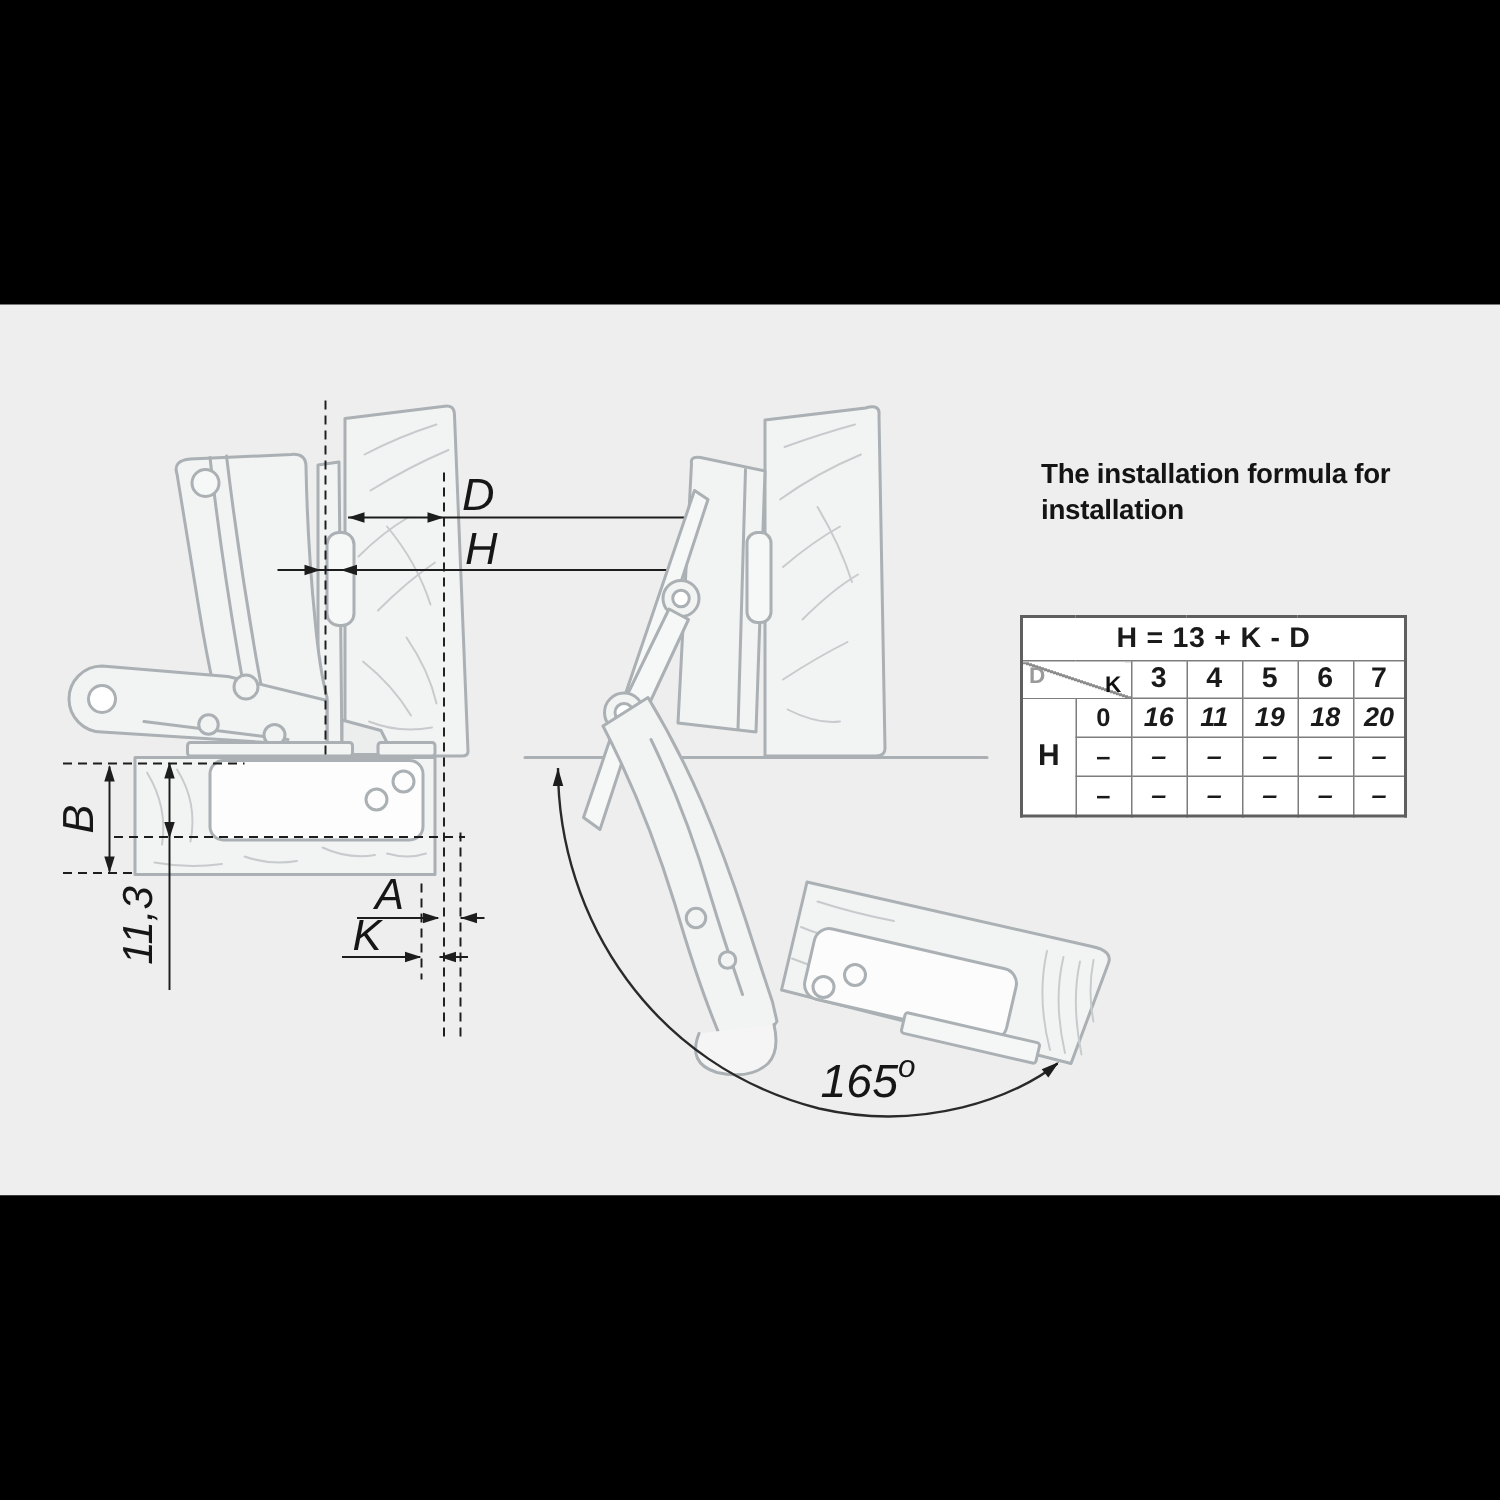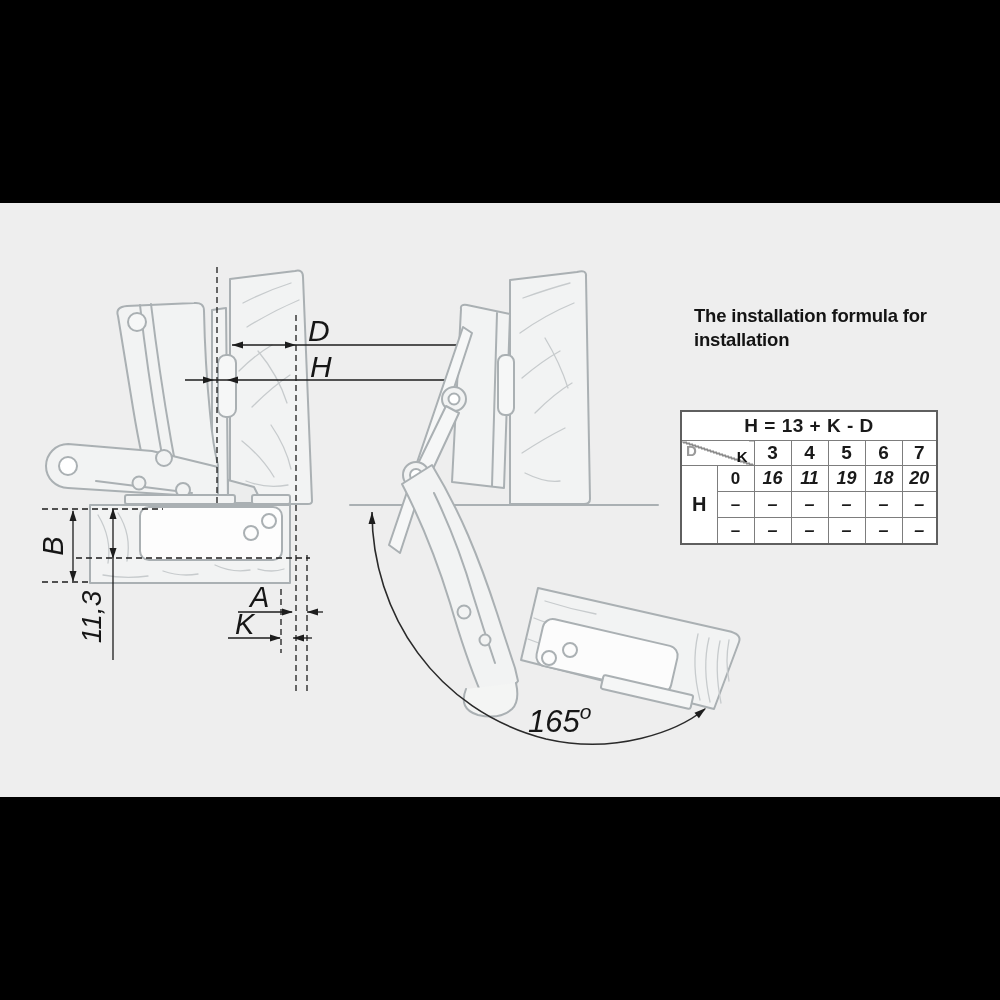--- a/index.html
+++ b/index.html
@@ -11,21 +11,21 @@
   #content{position:absolute;left:0;top:203px;width:1000px;height:594px;background:#eeeeee;}
   #art{position:absolute;left:0;top:0;}
   .dim{position:absolute;color:#161616;font-style:italic;font-weight:400;white-space:nowrap;}
   #dim-d{left:308px;top:111px;font-size:30px;}
   #dim-h{left:310px;top:147px;font-size:30px;}
   #dim-a{left:250px;top:378px;font-size:29px;}
   #dim-k{left:235px;top:405px;font-size:29px;}
   .dim-rot{position:absolute;color:#161616;font-style:italic;text-align:center;}
   #dim-b{left:33px;top:327px;width:40px;height:32px;line-height:32px;font-size:29px;transform:rotate(-90deg);}
   #dim-113{left:57px;top:395px;width:70px;height:38px;line-height:38px;font-size:28px;transform:rotate(-90deg);}
-  #angle-label{left:528px;top:499px;font-size:31px;}
+  #angle-label{left:547px;top:499px;font-size:31px;}
   #angle-label sup{font-size:21px;position:relative;top:-2px;font-style:italic;}
   #heading{position:absolute;left:694px;top:101px;color:#141414;font-weight:bold;
            font-size:18.5px;line-height:23.5px;letter-spacing:-0.2px;white-space:nowrap;}
   #formula-table{position:absolute;left:680px;top:207px;border-collapse:collapse;background:#fff;
                  table-layout:fixed;width:256px;border:2px solid #5f5f5f;}
   #formula-table td{border:1px solid #7d7d7d;text-align:center;vertical-align:middle;
                     padding:0;color:#1a1a1a;font-family:"Liberation Sans",sans-serif;}
   td.formula-cell{height:28px;font-size:19px;font-weight:bold;letter-spacing:0.5px;}
   td.khead{height:24px;font-size:19px;font-weight:bold;}
   td.corner{position:relative;background:

